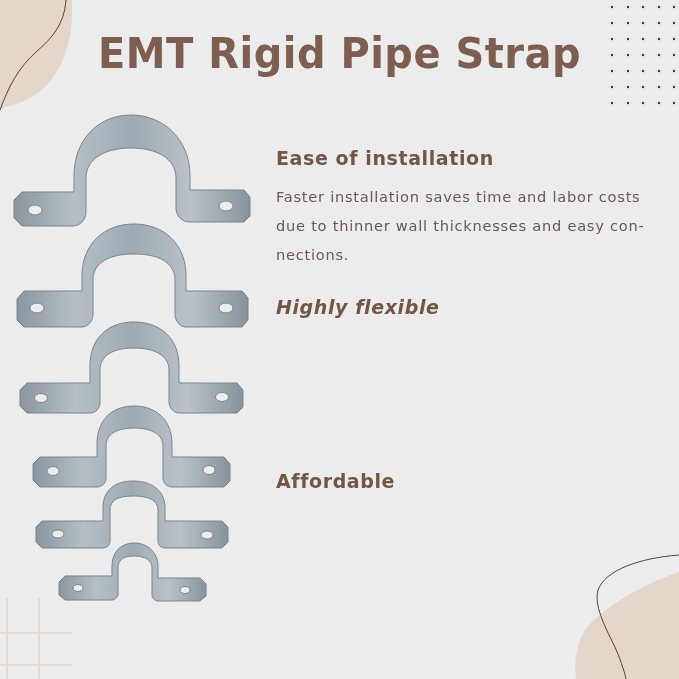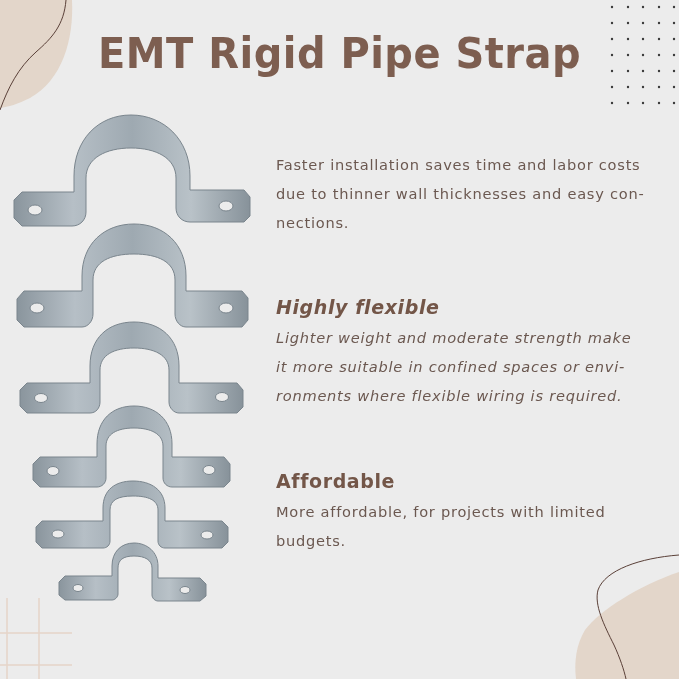--- a/index.html
+++ b/index.html
@@ -20,21 +20,21 @@
     transform-origin: 340px 0;
     margin: 0;
   }
   .feature { position: absolute; left: 276px; width: 400px; }
   .feature h2 {
     margin: 0; font-family: "DejaVu Sans", sans-serif;
     font-weight: bold; font-size: 19px; color: #735648;
     letter-spacing: 0.6px; line-height: 24px;
   }
   .feature p {
-    margin: 4px 0 0 0; font-family: "DejaVu Sans", sans-serif;
+    margin: 12px 0 0 0; font-family: "DejaVu Sans", sans-serif;
     font-size: 14.6px; color: #6b5850; line-height: 29px;
     letter-spacing: 0.75px;
     white-space: pre-line;
   }
   #f1 { top: 146px; }
   #f2 { top: 295px; font-style: italic; }
   #f3 { top: 469px; }
   .straps { position: absolute; left: 0; top: 0; }
 </style>
 </head>
@@ -142,29 +142,25 @@
   </g>
 
   <g>
     <path d="M59,582 L65,576 L112,576 L112,566 C112,552 121,543 134,543 C147,543 158,552 158,566 L158,578 L200,578 L206,584 L206,596 L200,601 L158,601 C155,601 152,598 152,595 L152,568 C152,560 145,556 134,556 C123,556 118,560 118,568 L118,594 C118,597 115,600 112,600 L65,600 L59,595 Z" fill="url(#metal)" stroke="#7a858d" stroke-width="1"></path>
     <ellipse cx="78" cy="588" rx="5" ry="3.5" fill="#ececec" stroke="#7a858d"></ellipse>
     <ellipse cx="185" cy="590" rx="5" ry="3.5" fill="#ececec" stroke="#7a858d"></ellipse>
   </g>
 </svg>
 
 <section class="feature" id="f1">
+  <h2>Ease of installation</h2>
   <p>Faster installation saves time and labor costs
 due to thinner wall thicknesses and easy con-
 nections.</p>
 </section>
 
 <section class="feature" id="f2">
   <h2>Highly flexible</h2>
-  <p>Lighter weight and moderate strength make
-it more suitable in confined spaces or envi-
-ronments where flexible wiring is required.</p>
 </section>
 
 <section class="feature" id="f3">
   <h2>Affordable</h2>
-  <p>More affordable,  for projects with limited
-budgets.</p>
 </section>
 
 </body></html>

